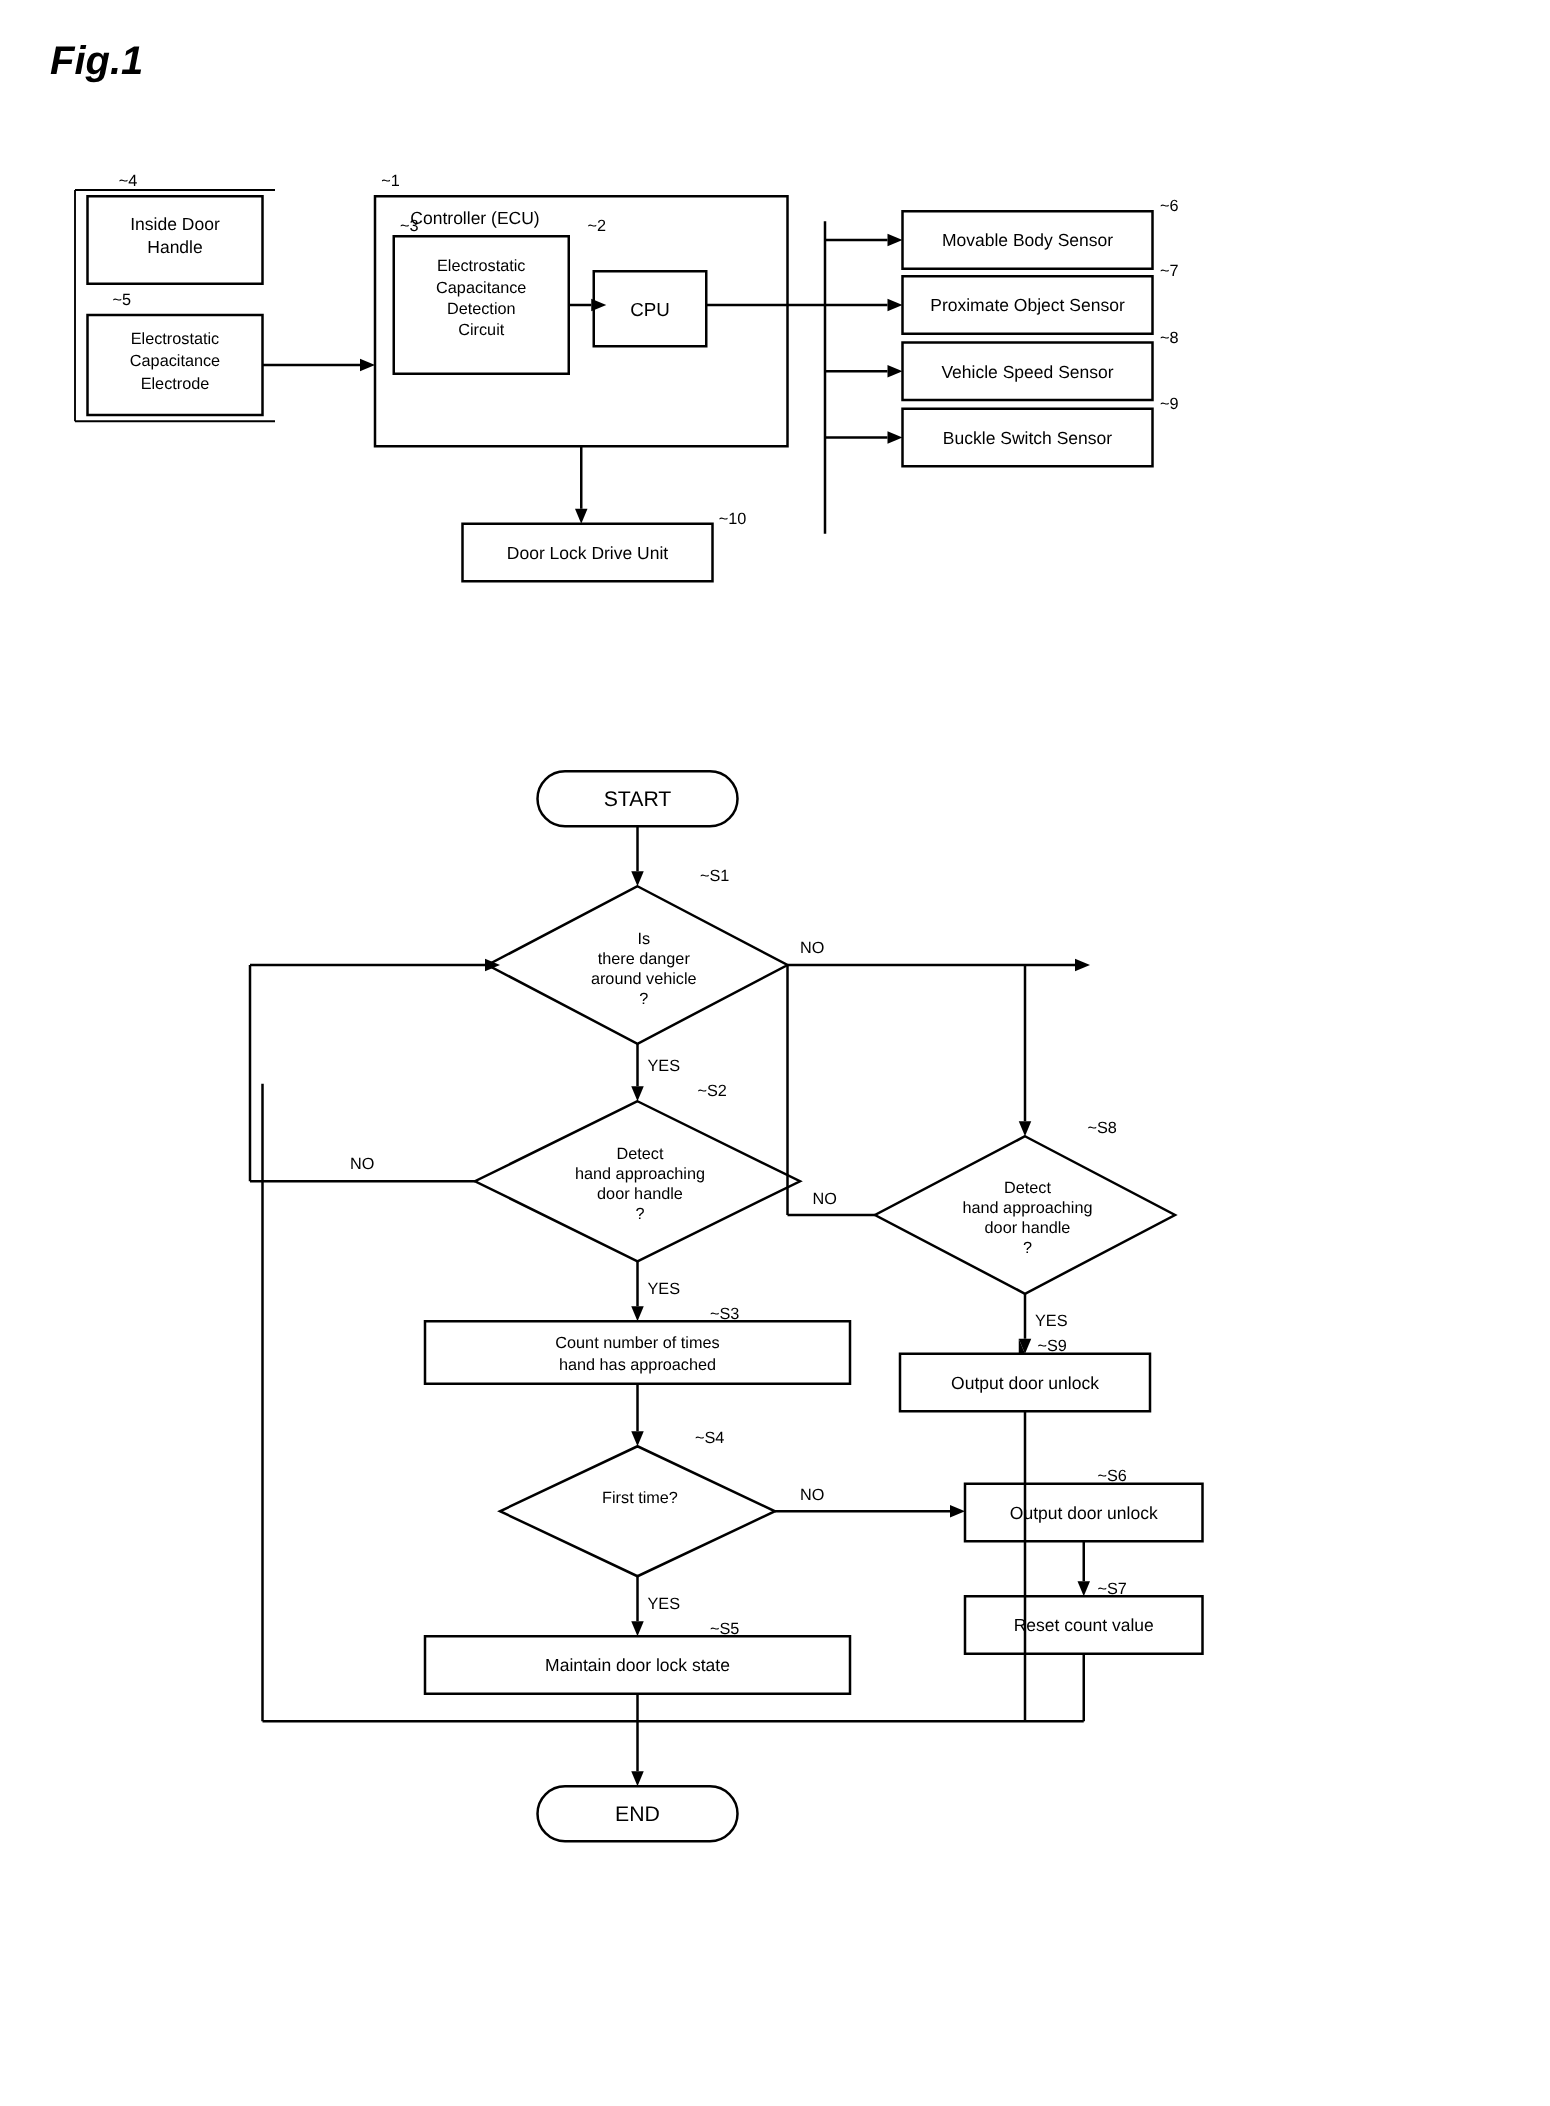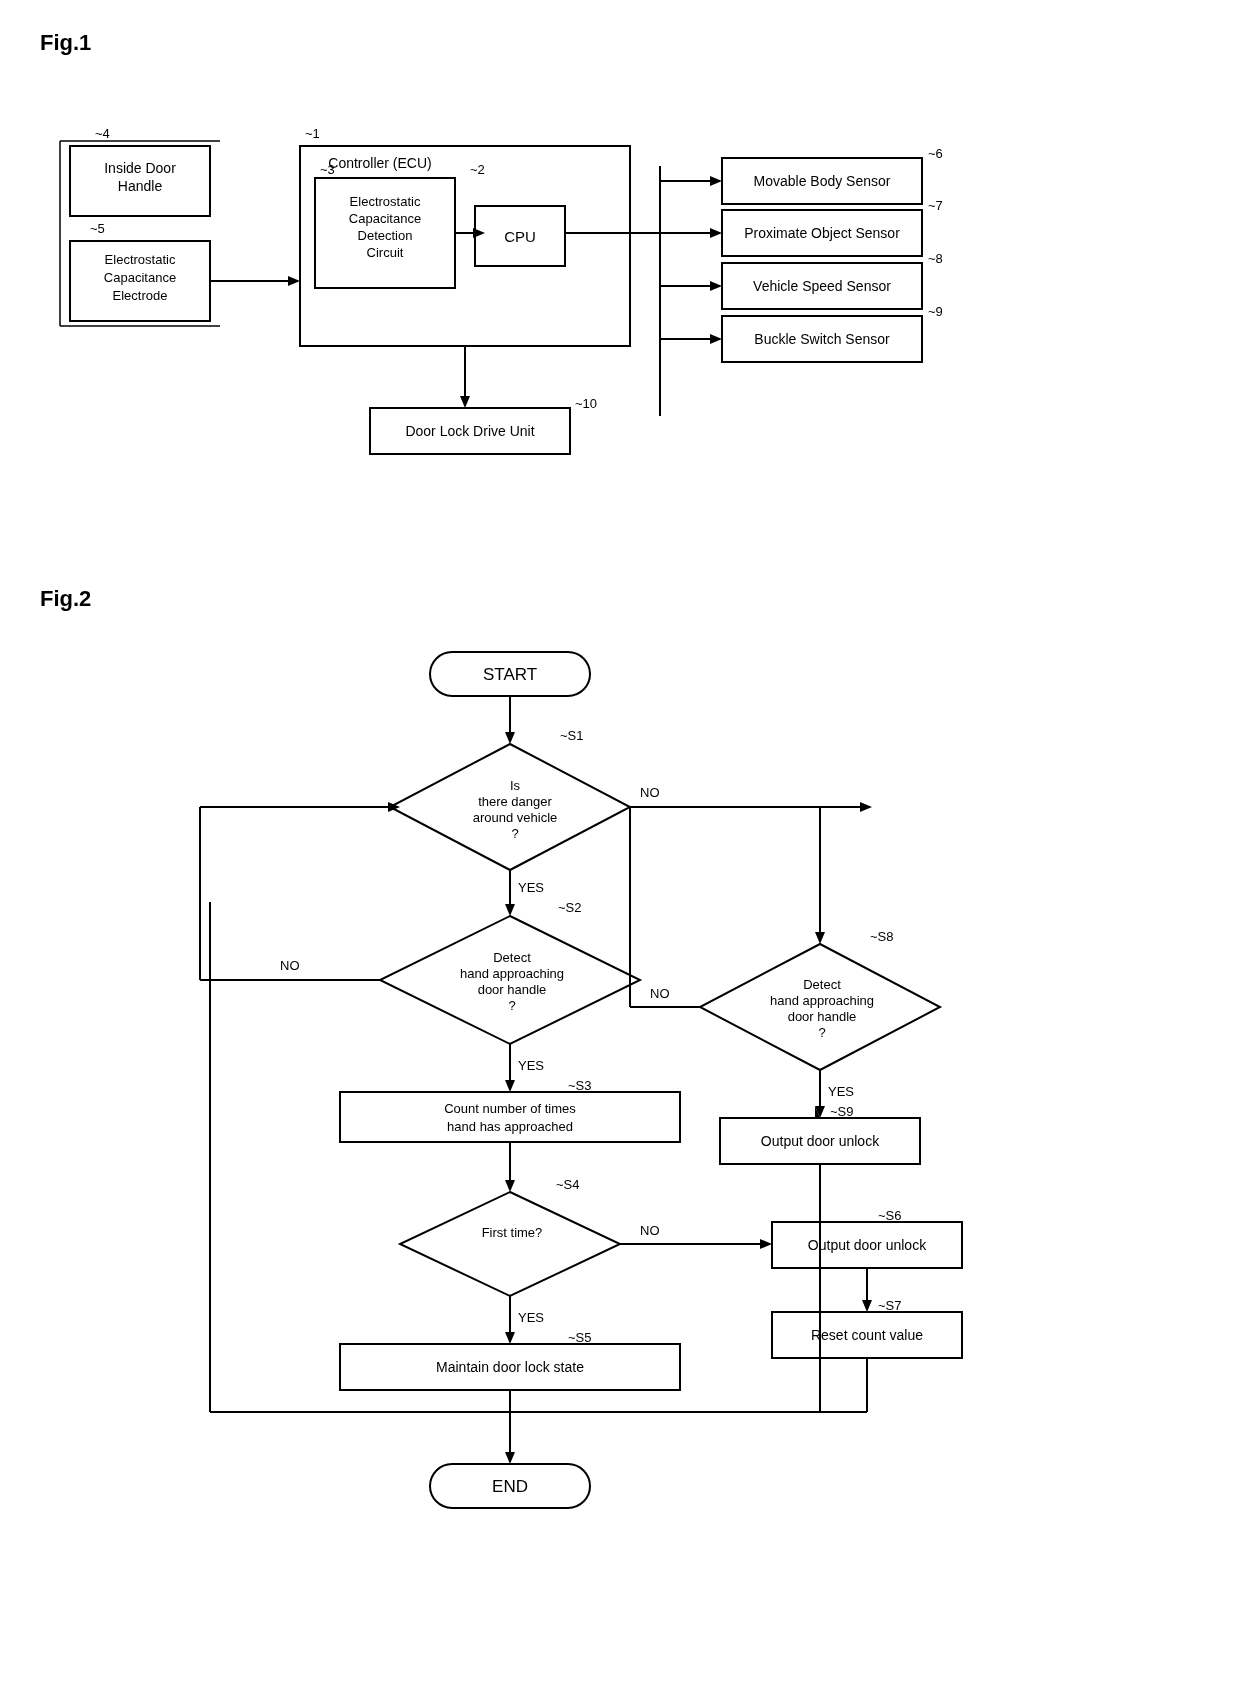--- a/index.html
+++ b/index.html
@@ -6,23 +6,24 @@
     body {
       background: #fff;
       font-family: Arial, sans-serif;
       width: 1240px;
       min-height: 1685px;
       padding: 30px 40px;
       color: #000;
     }
 
     .fig-label {
-      font-size: 22px;
+      font-size: 32px;
       font-weight: bold;
       margin-bottom: 20px;
+      font-style: italic;
     }
 
     
     .fig1-container {
       margin-bottom: 60px;
       position: relative;
     }
 
     
     .fig2-container {
@@ -107,21 +108,20 @@
       <polygon points="420,310 425,322 430,310" fill="black"></polygon>
 
       <rect x="330" y="322" width="200" height="46" fill="white" stroke="black" stroke-width="2"></rect>
       <text x="430" y="350" text-anchor="middle" font-size="14">Door Lock Drive Unit</text>
       <text x="535" y="322" font-size="13">~10</text>
     </svg>
   </div>
 </div>
 
 <div class="fig2-container">
-  <div class="fig-label">Fig.2</div>
 
   <div style="position:relative;">
     <svg width="1160" height="1270" style="display:block;">
 
       <rect x="390" y="20" width="160" height="44" rx="22" ry="22" fill="white" stroke="black" stroke-width="2"></rect>
       <text x="470" y="48" text-anchor="middle" font-size="17">START</text>
 
       <line x1="470" y1="64" x2="470" y2="100" stroke="black" stroke-width="2"></line>
       <polygon points="465,100 470,112 475,100" fill="black"></polygon>
 

